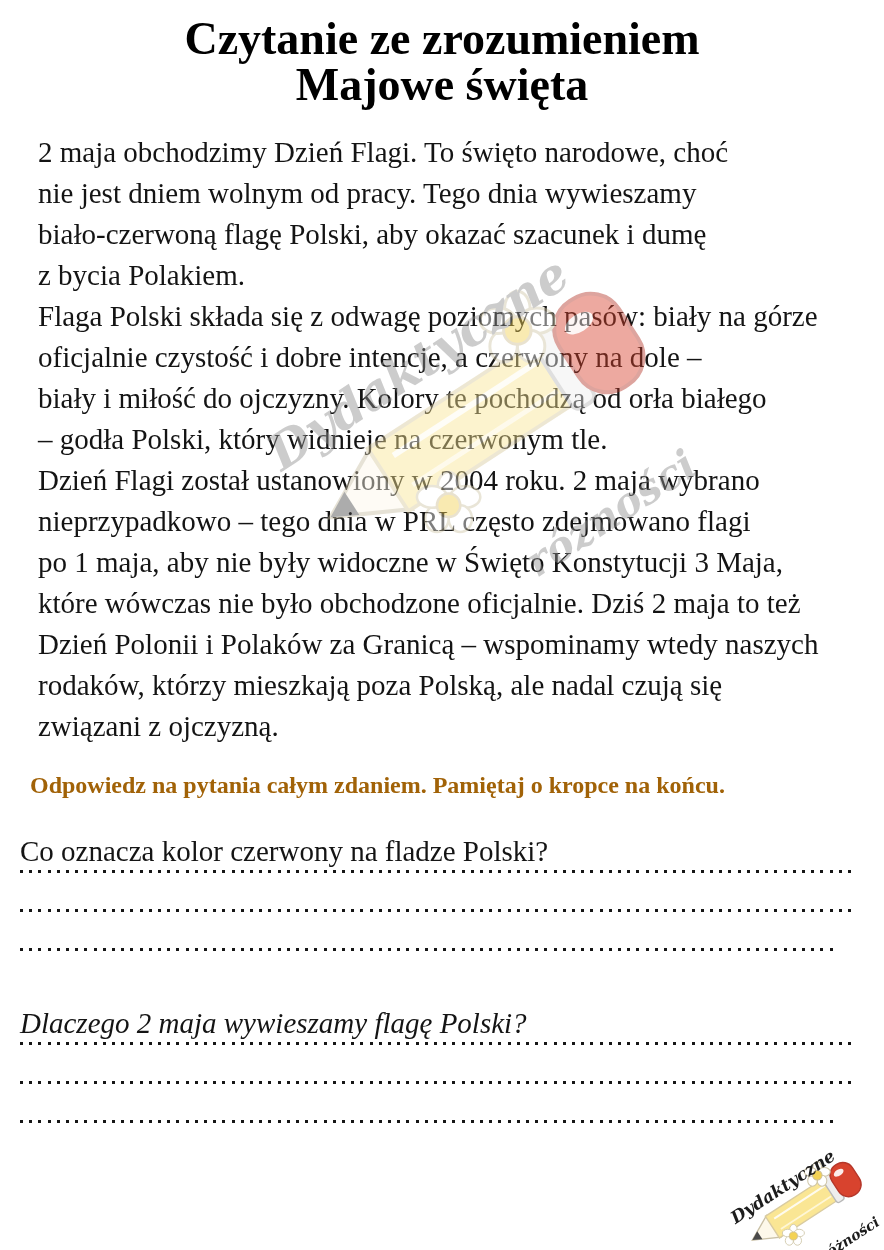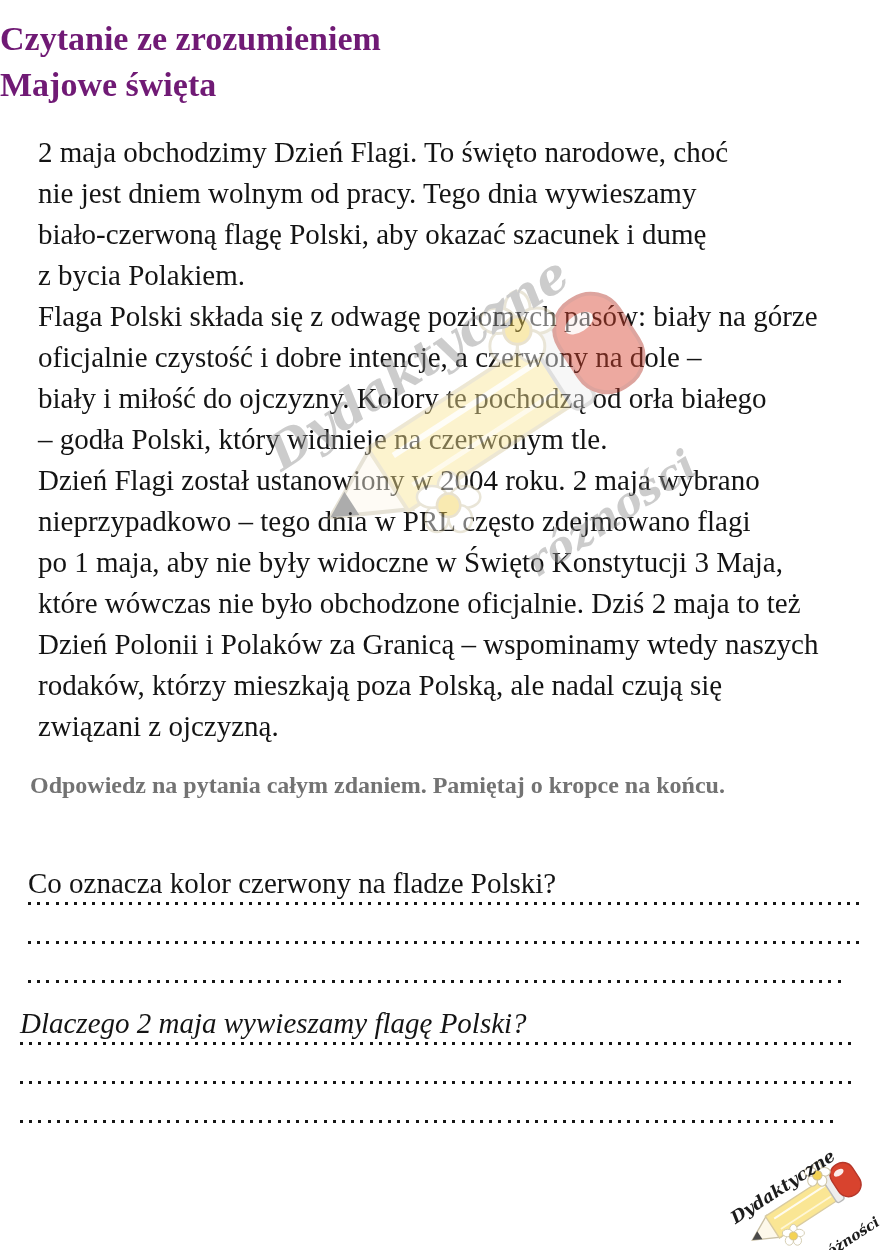--- a/index.html
+++ b/index.html
@@ -7,25 +7,25 @@
     position:relative;
     width:884px;height:1250px;
     background:#ffffff;
     overflow:hidden;
     font-family:"Liberation Serif", serif;
     color:#141414;
   }
   
   .title-block{
     position:absolute;top:16px;left:0;width:884px;
-    text-align:left;
+    text-align:center;
     font-weight:bold;
-    font-size:34px;
+    font-size:46px;
     line-height:46px;
-    color:#701a75;
+    color:#000000;
   }
   
   .body-text{
     position:absolute;top:132px;left:22px;
     font-size:29px;
     line-height:41px;
     z-index:1;
   }
   .body-text .tline{white-space:pre;height:41px;margin-left:16px;}
   
@@ -34,26 +34,26 @@
     opacity:0.45;
     z-index:2;
     pointer-events:none;
   }
   
   .instruction{
     position:absolute;left:30px;top:772px;
     font-size:24px;
     font-weight:bold;
     white-space:pre;
-    color:#737373;
+    color:#a16207;
     z-index:1;
   }
   
   .question-block{position:absolute;left:20px;z-index:1;}
-  .q1{top:864px;margin-left:8px;}
+  .q1{top:832px;}
   .q2{top:1004px;font-style:italic;}
   .question-text{
     font-size:29px;
     line-height:38px;
     white-space:pre;
   }
   .answer-line{
     height:3px;width:836px;
     background-image:repeating-linear-gradient(to right,#161616 0 3px,transparent 3px 9.2px);
   }

